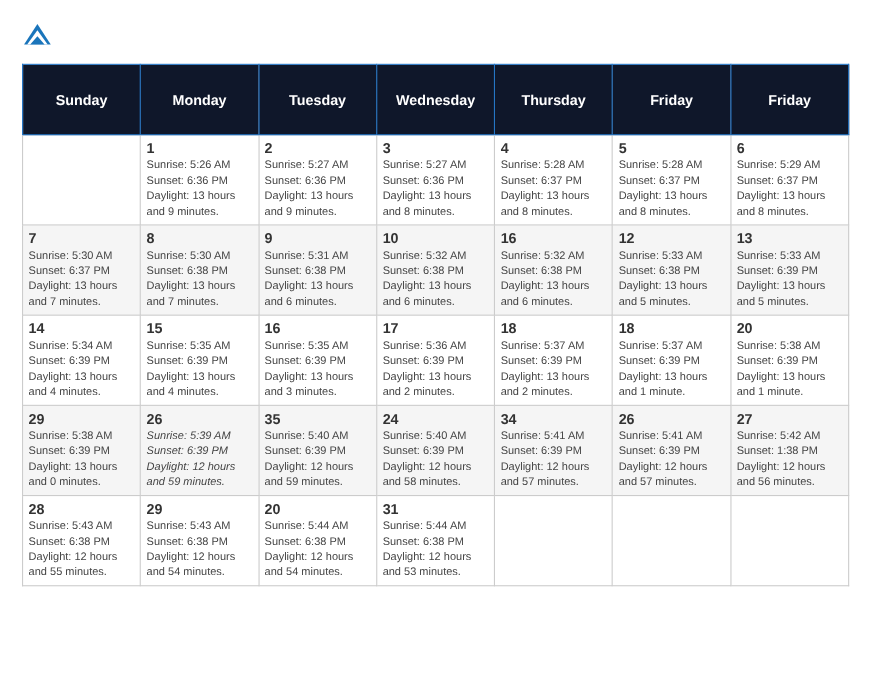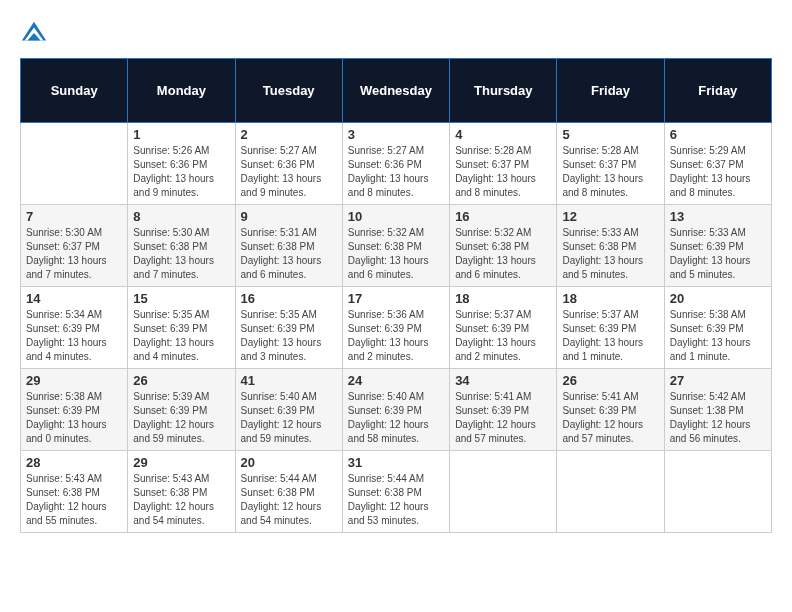--- a/index.html
+++ b/index.html
@@ -274,27 +274,27 @@
       <tr>
         <td>
           <span class="day-number">29</span>
           <div class="day-info" style="white-space: pre-line;">Sunrise: 5:38 AM
 Sunset: 6:39 PM
 Daylight: 13 hours
 and 0 minutes.</div>
         </td>
         <td>
           <span class="day-number">26</span>
-          <div class="day-info" style="white-space: pre-line;">Sunrise: 5:39 AM
+          <div class="day-info" style="white-space: pre-line; font-style: italic;">Sunrise: 5:39 AM
 Sunset: 6:39 PM
 Daylight: 12 hours
 and 59 minutes.</div>
         </td>
         <td>
-          <span class="day-number">41</span>
+          <span class="day-number">35</span>
           <div class="day-info" style="white-space: pre-line;">Sunrise: 5:40 AM
 Sunset: 6:39 PM
 Daylight: 12 hours
 and 59 minutes.</div>
         </td>
         <td>
           <span class="day-number">24</span>
           <div class="day-info" style="white-space: pre-line;">Sunrise: 5:40 AM
 Sunset: 6:39 PM
 Daylight: 12 hours

